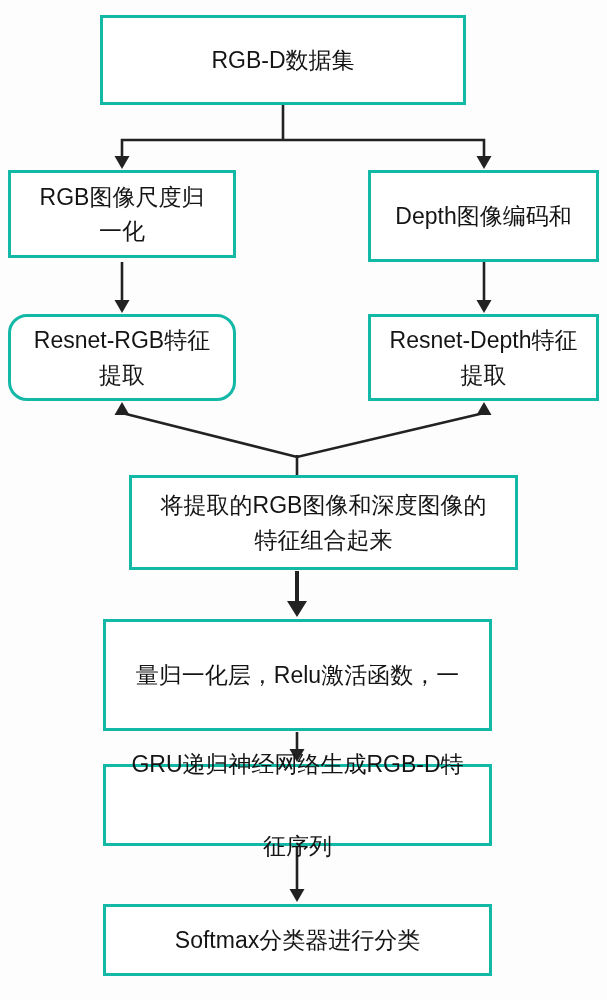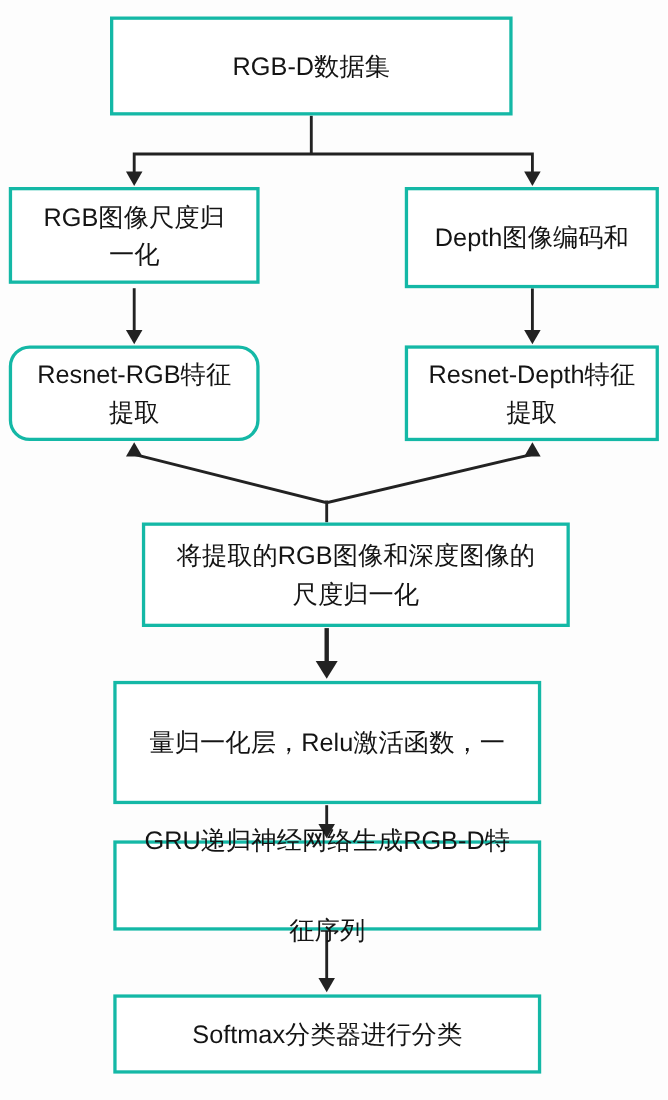--- a/index.html
+++ b/index.html
@@ -111,21 +111,21 @@
     <div>提取</div>
   </div>
 
   <div class="node n-resnet-depth">
     <div>Resnet-Depth特征</div>
     <div>提取</div>
   </div>
 
   <div class="node n-combine">
     <div>将提取的RGB图像和深度图像的</div>
-    <div>尺度归一化</div>
+    <div>特征组合起来</div>
   </div>
 
   <div class="node n-conv">
     <div>量归一化层，Relu激活函数，一</div>
   </div>
 
   <div class="node n-gru">
     <div>GRU递归神经网络生成RGB-D特</div>
     <div>征序列</div>
   </div>

